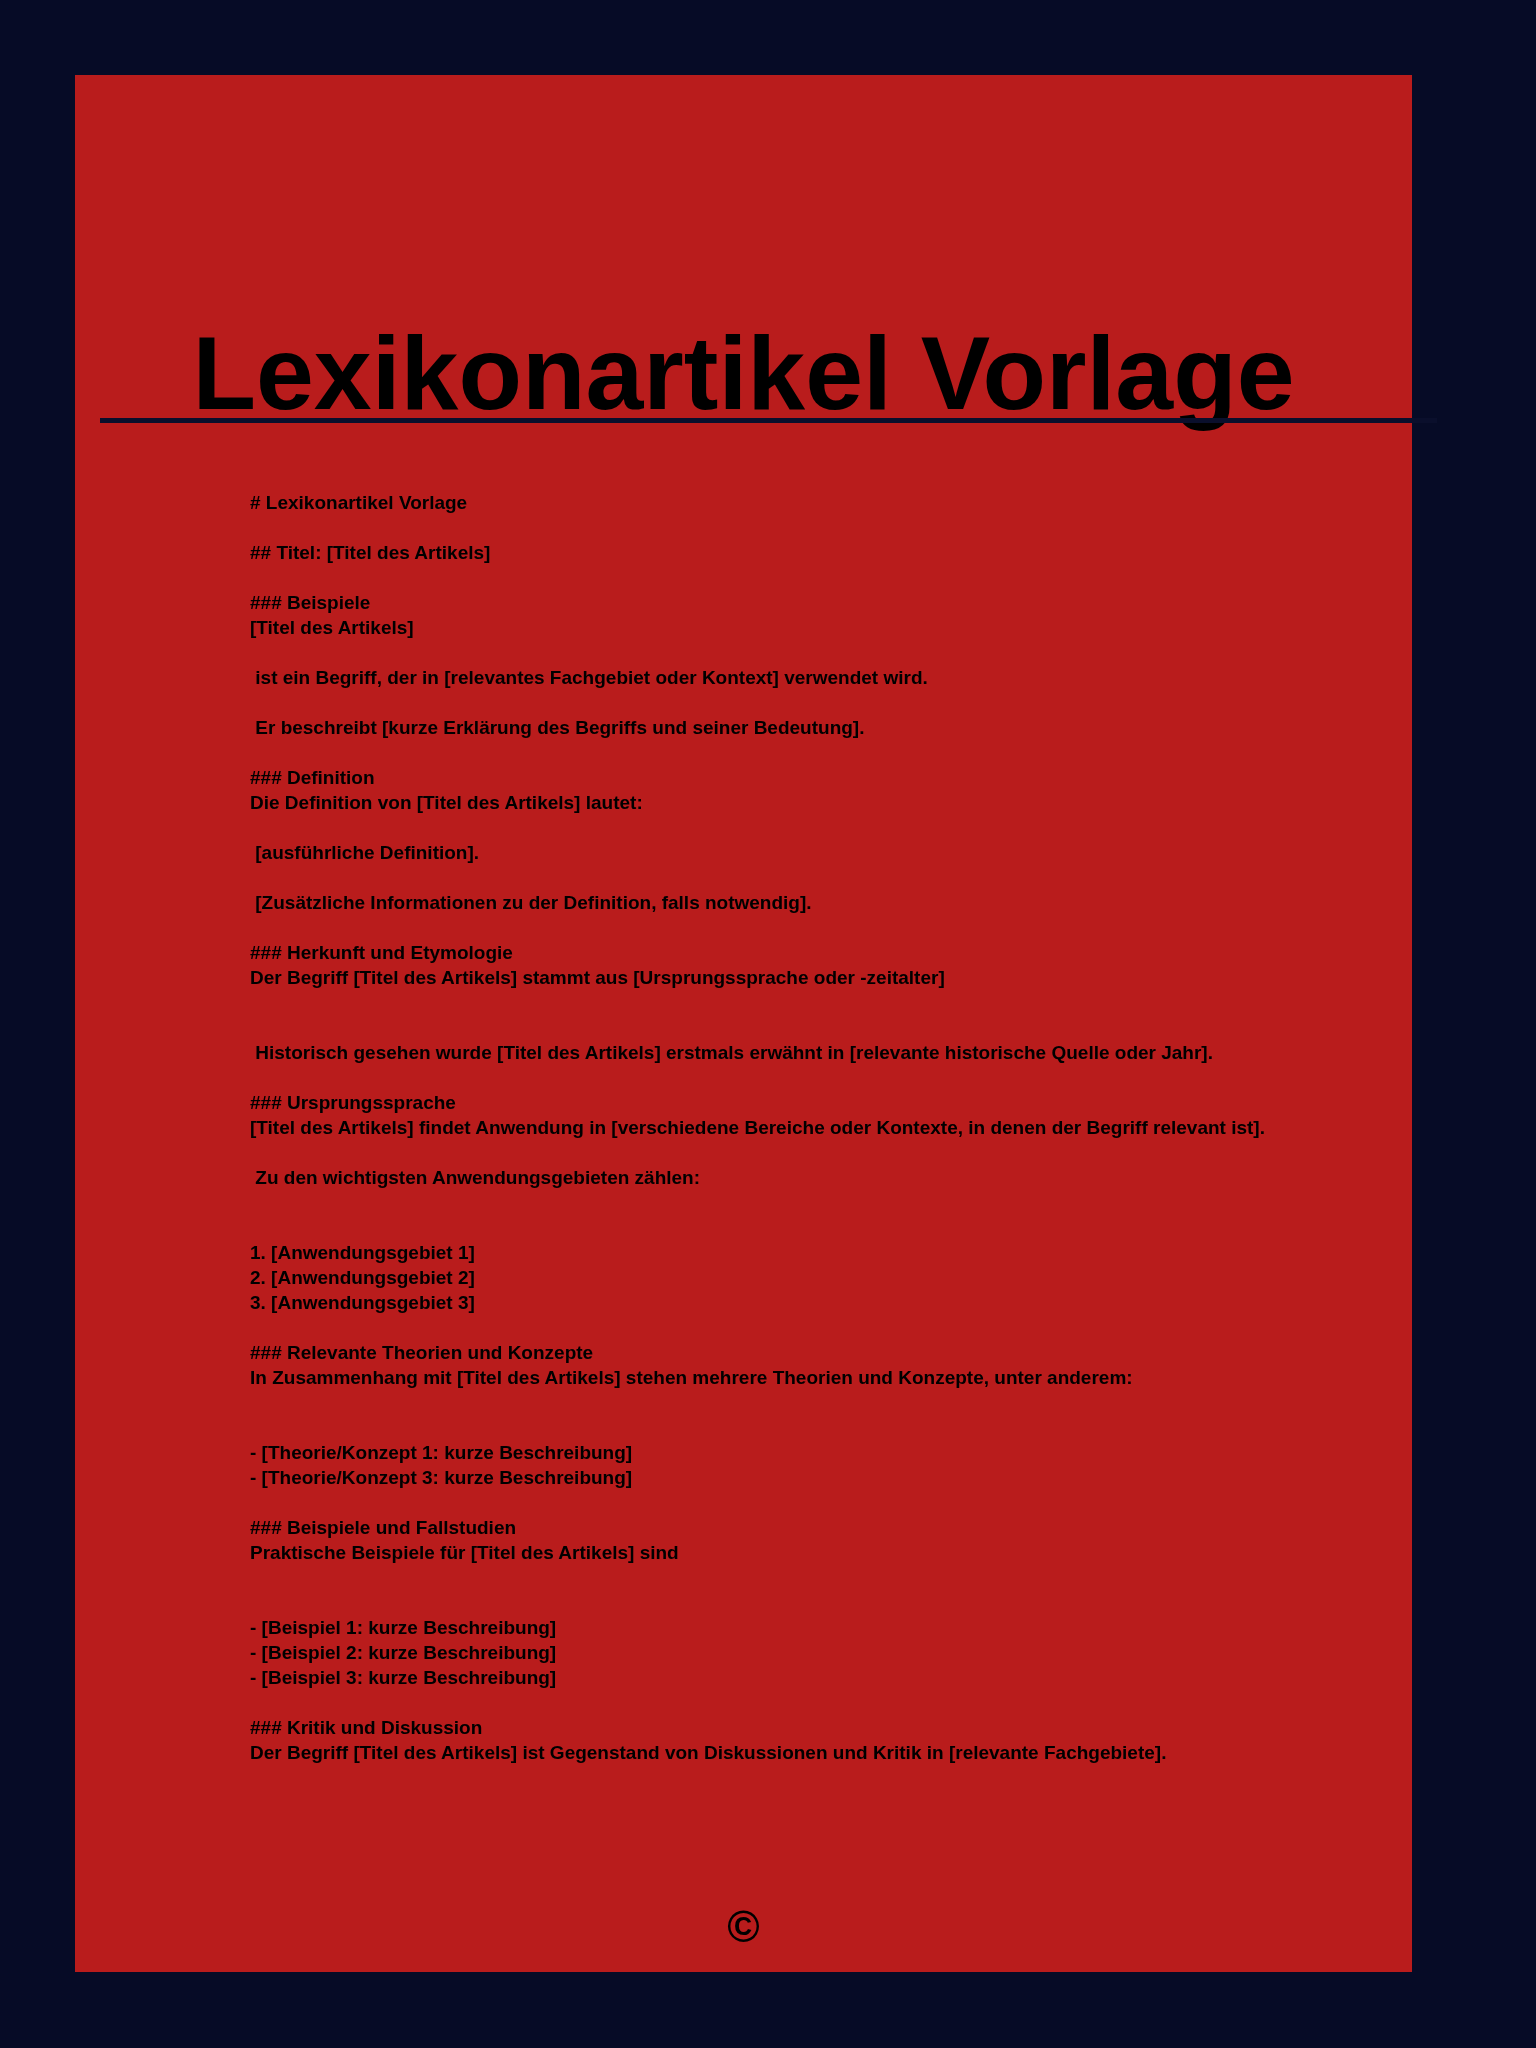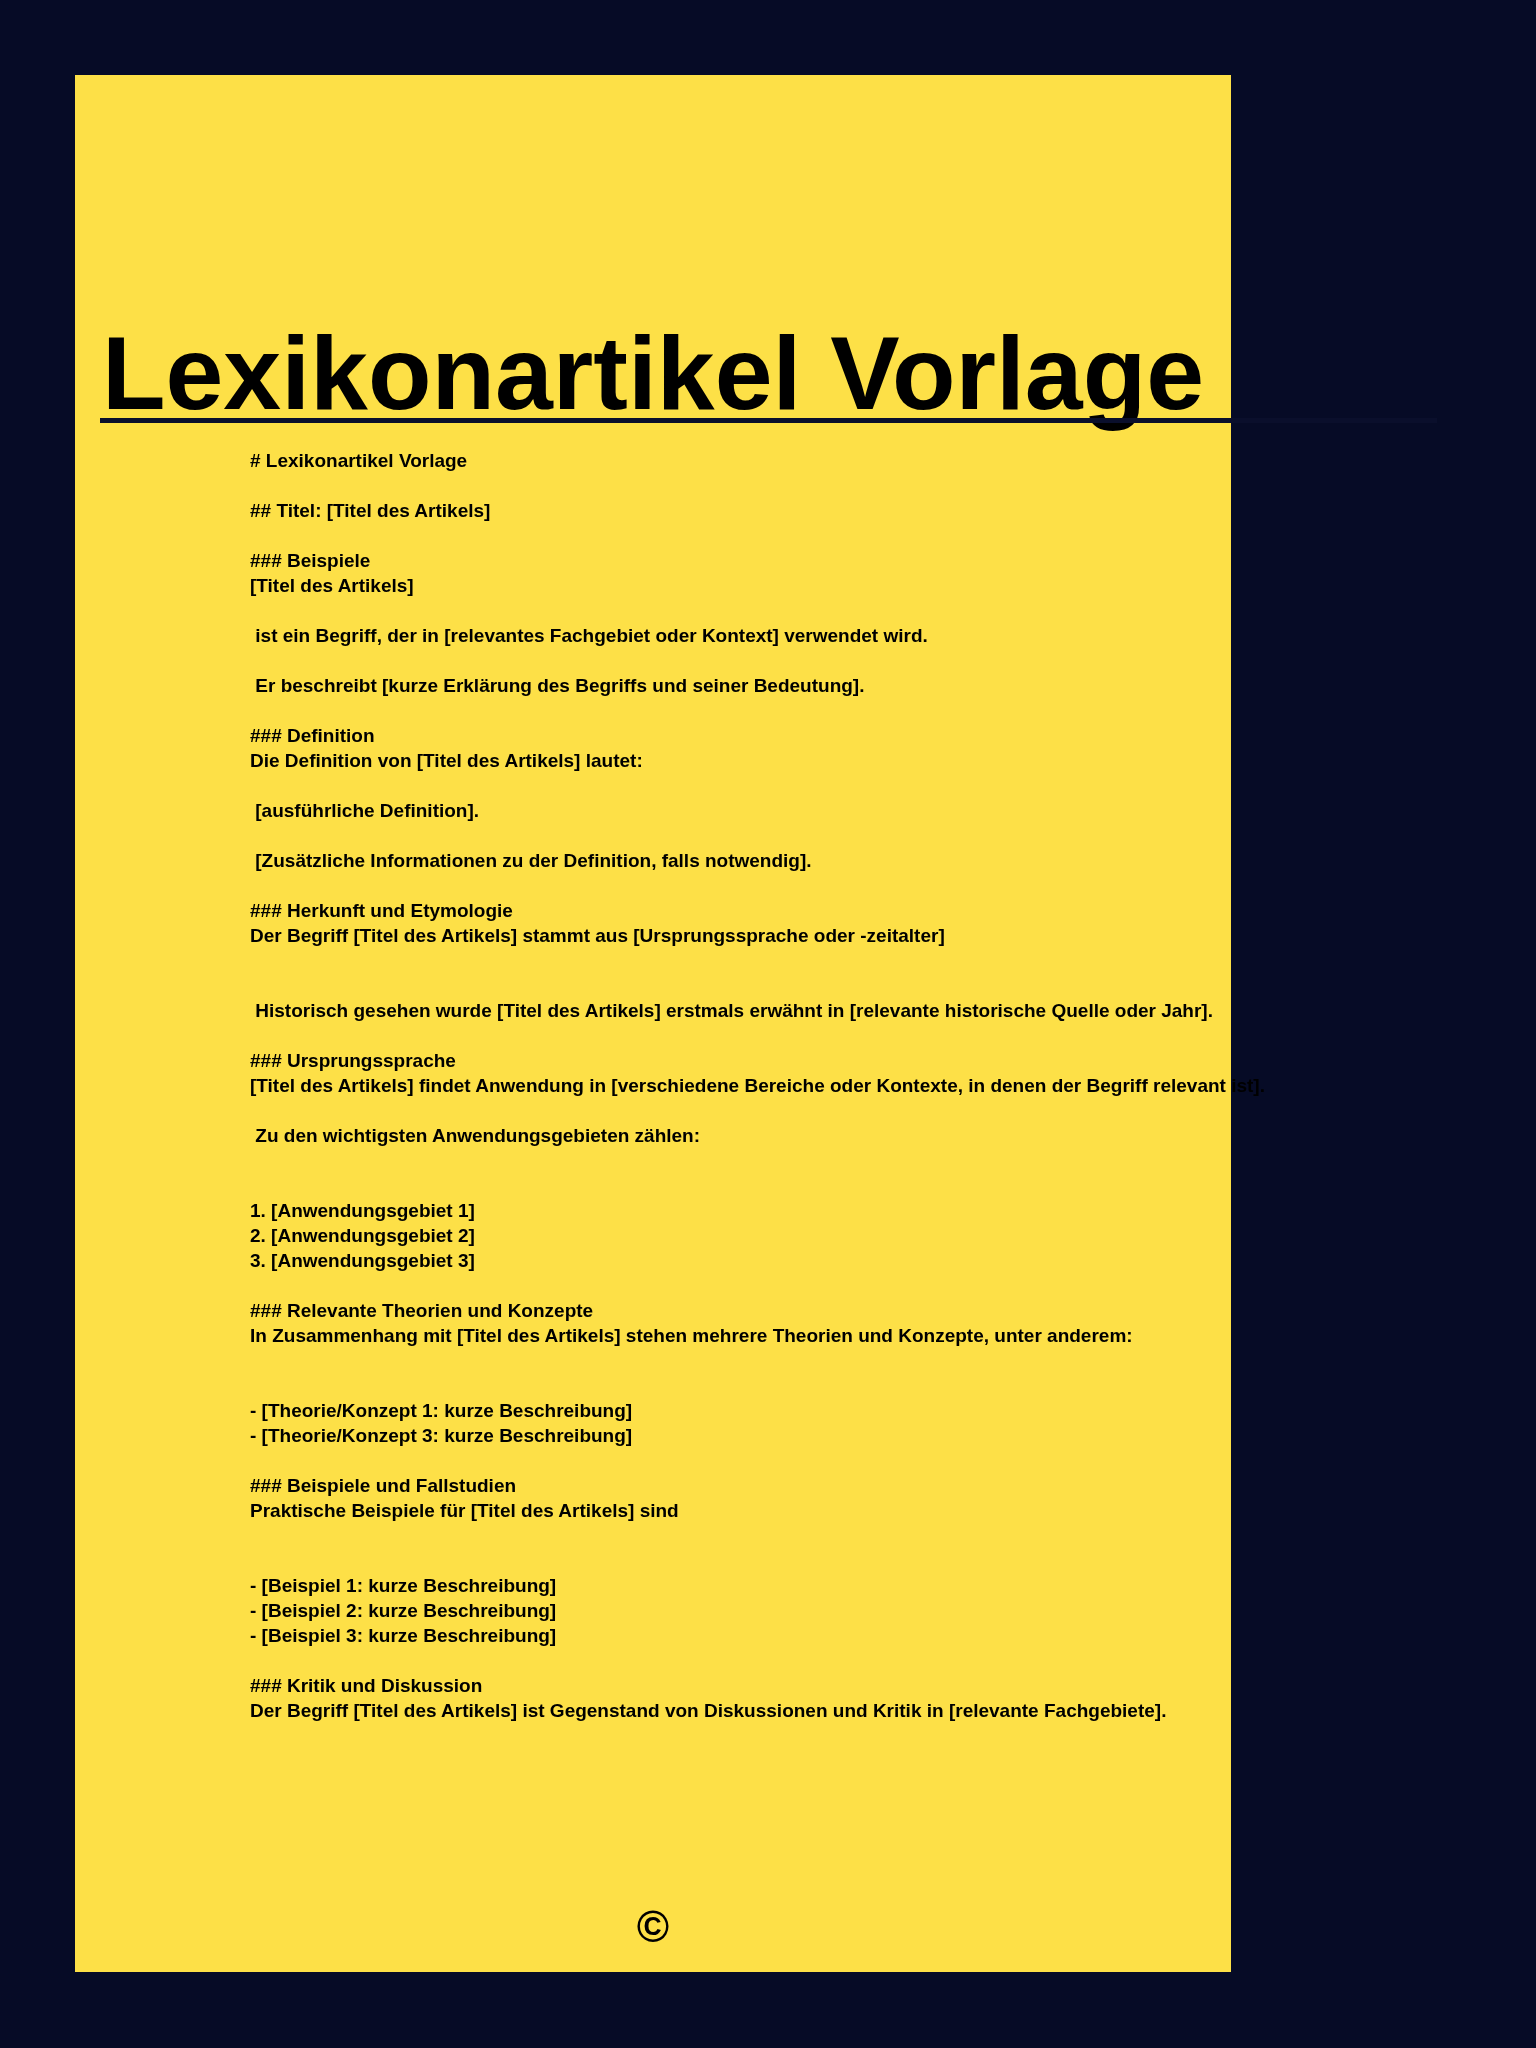--- a/index.html
+++ b/index.html
@@ -11,23 +11,23 @@
       height: 2048px;
       background: #060B26;
       position: relative;
       overflow: hidden;
       font-family: "Liberation Sans", sans-serif;
     }
     .page {
       position: absolute;
       left: 75px;
       top: 75px;
-      width: 1156px;
+      width: 1337px;
       height: 1897px;
-      background: #fde047;
+      background: #b91c1c;
     }
     .title {
       position: absolute;
       left: 0;
       width: 100%;
       top: 246px;
       text-align: center;
       font-size: 104px;
       font-weight: bold;
       color: #000000;
@@ -41,21 +41,21 @@
       width: 1337px;
       top: 343px;
       height: 5px;
       background: #0A0F2C;
       border: 0;
       margin: 0;
     }
     .body {
       position: absolute;
       left: 175px;
-      top: 373px;
+      top: 415px;
       width: 1060px;
       font-size: 19px;
       font-weight: bold;
       line-height: 25px;
       color: #000000;
     }
     .line {
       display: block;
       min-height: 25px;
       white-space: pre-wrap;

